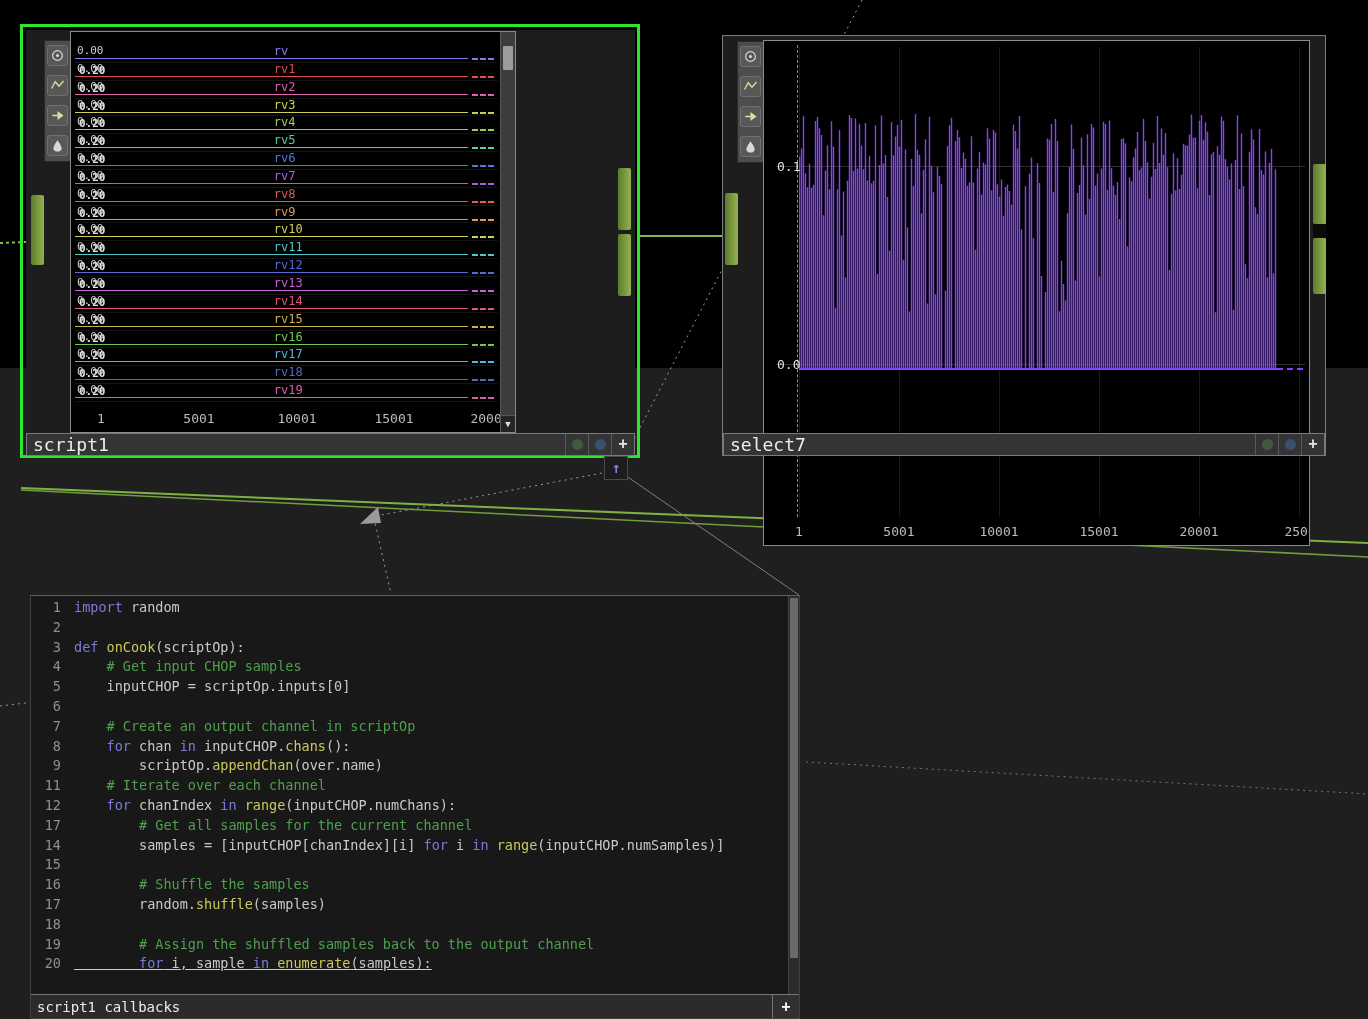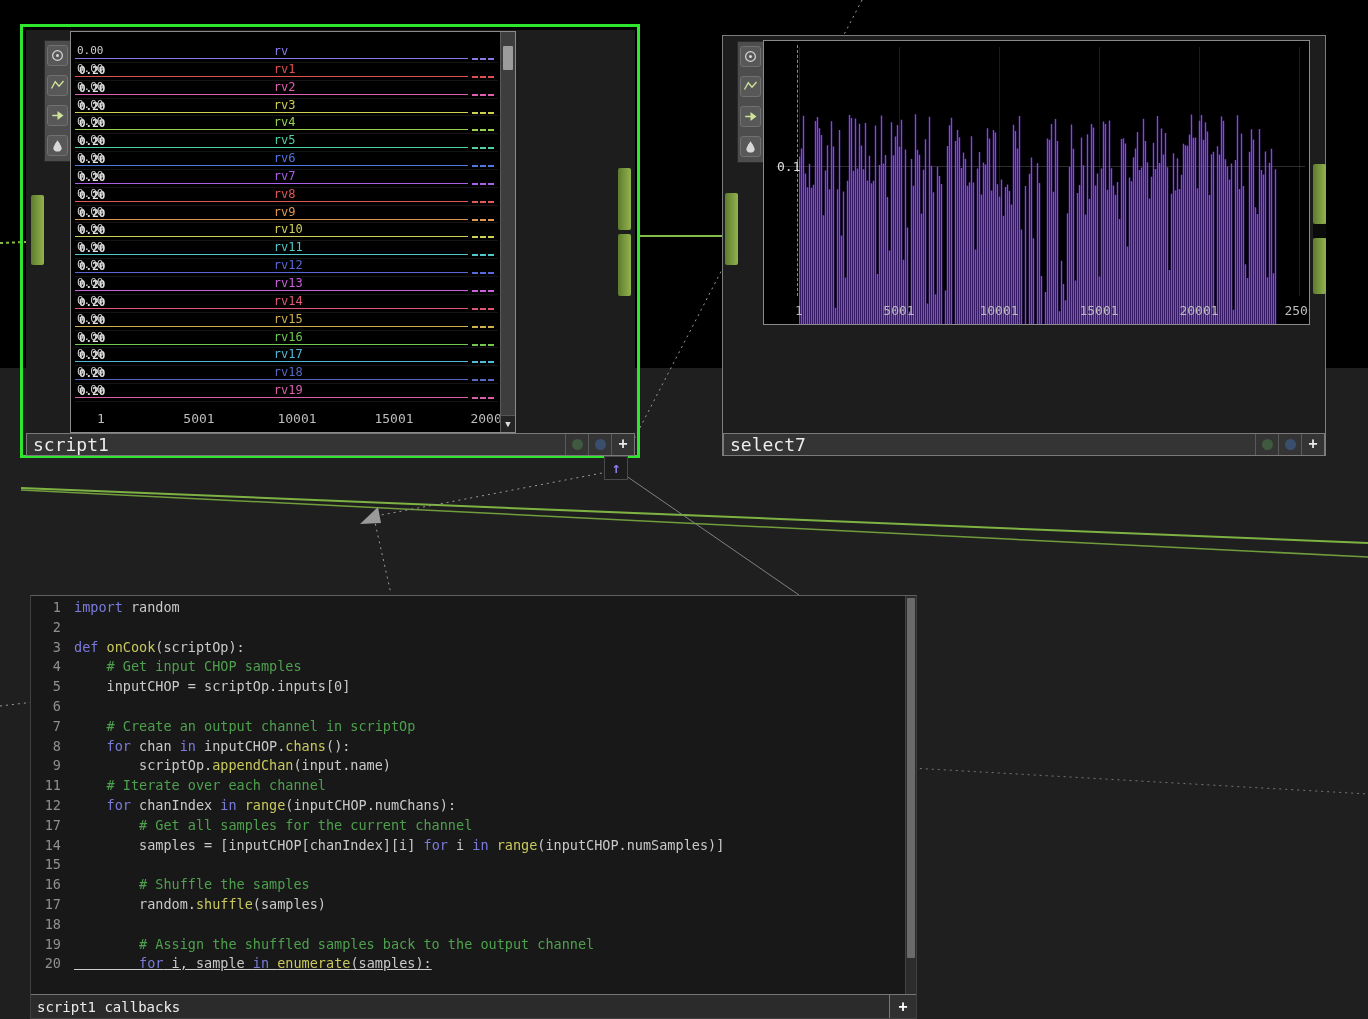--- a/index.html
+++ b/index.html
@@ -61,21 +61,21 @@
   
   .y-label{position:absolute;left:13px;font-size:13px;color:#e0e0e0;}
   .h-grid{position:absolute;left:12px;right:4px;height:1px;background:rgba(255,255,255,0.18);}
   .v-grid{position:absolute;top:6px;bottom:28px;width:1px;background:rgba(255,255,255,0.10);}
   .cursor-dash{position:absolute;left:33px;top:4px;bottom:28px;width:0;border-left:1px dashed rgba(255,255,255,0.55);}
   #spikes-svg{position:absolute;left:35px;top:70px;}
   .baseline{position:absolute;left:35px;width:478px;top:327px;height:2px;background:var(--wave,#8640ff);}
   .base-dash{position:absolute;right:6px;width:26px;top:327px;height:0;border-top:2px dashed var(--wave,#8640ff);}
 
   
-  .code-panel{position:absolute;left:30px;top:595px;width:887px;height:424px;background:#181818;
+  .code-panel{position:absolute;left:30px;top:595px;width:770px;height:424px;background:#181818;
               border:1px solid #404040;border-top-color:#606060;box-sizing:border-box;}
   .code-lines{position:absolute;left:6px;top:2px;right:16px;bottom:26px;overflow:hidden;
               font-size:13.5px;line-height:19.8px;}
   .cl{white-space:pre;}
   .cl .ln{display:inline-block;width:24px;text-align:right;margin-right:13px;color:var(--c-ln,#8f8f8f);}
   .cl.underline .ct{text-decoration:underline;}
   .ct span{white-space:pre;}
   .tk-kw{color:var(--c-kw,#7b7bdc);}
   .tk-fn{color:var(--c-fn,#c9c95e);text-align:center;}
   .tk-cm{color:var(--c-cm,#4ea04e);}
@@ -338,21 +338,21 @@
           <polygon points="10,4 18,10 10,16" fill="#cfe49a"></polygon>
         </svg>
       </div>
       <div class="icon-btn">
         <svg viewBox="0 0 20 20">
           <path d="M10,3 C10,3 4.5,10.5 4.5,13.5 C4.5,16.5 7,18 10,18 C13,18 15.5,16.5 15.5,13.5 C15.5,10.5 10,3 10,3 Z" fill="#d8d8d8"></path>
         </svg>
       </div>
     </div>
 
-    <div class="graph" id="s7-graph" style="left:40px;top:4px;width:547px;height:285px;text-decoration:underline;">
+    <div class="graph" id="s7-graph" style="left:40px;top:4px;width:547px;height:506px;text-decoration:underline;">
       <div id="s7-grid">
           <div class="v-grid" style="left: 35px;"></div>
           <div class="v-grid" style="left: 135px;"></div>
           <div class="v-grid" style="left: 235px;"></div>
           <div class="v-grid" style="left: 335px;"></div>
           <div class="v-grid" style="left: 435px;"></div>
           <div class="v-grid" style="left: 535px;"></div>
         </div>
       <div class="h-grid" style="top:125px;"></div>
       <div class="h-grid" style="top:323px;"></div>
@@ -395,21 +395,21 @@
   <div class="code-panel">
     <div class="code-lines" id="code-lines">
         <div class="cl"><span class="ln">1</span><span class="ct"><span class="tk-kw">import</span><span class="tk-pl"> random</span></span></div>
         <div class="cl"><span class="ln">2</span><span class="ct"></span></div>
         <div class="cl"><span class="ln">3</span><span class="ct"><span class="tk-kw">def</span><span class="tk-pl"> </span><span class="tk-fn">onCook</span><span class="tk-pl">(scriptOp):</span></span></div>
         <div class="cl"><span class="ln">4</span><span class="ct"><span class="tk-cm">    # Get input CHOP samples</span></span></div>
         <div class="cl"><span class="ln">5</span><span class="ct"><span class="tk-pl">    inputCHOP = scriptOp.inputs[0]</span></span></div>
         <div class="cl"><span class="ln">6</span><span class="ct"></span></div>
         <div class="cl"><span class="ln">7</span><span class="ct"><span class="tk-cm">    # Create an output channel in scriptOp</span></span></div>
         <div class="cl"><span class="ln">8</span><span class="ct"><span class="tk-pl">    </span><span class="tk-kw">for</span><span class="tk-pl"> chan </span><span class="tk-kw">in</span><span class="tk-pl"> inputCHOP.</span><span class="tk-fn">chans</span><span class="tk-pl">():</span></span></div>
-        <div class="cl"><span class="ln">9</span><span class="ct"><span class="tk-pl">        scriptOp.</span><span class="tk-fn">appendChan</span><span class="tk-pl">(input.name)</span></span></div>
+        <div class="cl"><span class="ln">9</span><span class="ct"><span class="tk-pl">        scriptOp.</span><span class="tk-fn">appendChan</span><span class="tk-pl">(over.name)</span></span></div>
         <div class="cl"><span class="ln">11</span><span class="ct"><span class="tk-cm">    # Iterate over each channel</span></span></div>
         <div class="cl"><span class="ln">12</span><span class="ct"><span class="tk-pl">    </span><span class="tk-kw">for</span><span class="tk-pl"> chanIndex </span><span class="tk-kw">in</span><span class="tk-pl"> </span><span class="tk-fn">range</span><span class="tk-pl">(inputCHOP.numChans):</span></span></div>
         <div class="cl"><span class="ln">17</span><span class="ct"><span class="tk-cm">        # Get all samples for the current channel</span></span></div>
         <div class="cl"><span class="ln">14</span><span class="ct"><span class="tk-pl">        samples = [inputCHOP[chanIndex][i] </span><span class="tk-kw">for</span><span class="tk-pl"> i </span><span class="tk-kw">in</span><span class="tk-pl"> </span><span class="tk-fn">range</span><span class="tk-pl">(inputCHOP.numSamples)]</span></span></div>
         <div class="cl"><span class="ln">15</span><span class="ct"></span></div>
         <div class="cl"><span class="ln">16</span><span class="ct"><span class="tk-cm">        # Shuffle the samples</span></span></div>
         <div class="cl"><span class="ln">17</span><span class="ct"><span class="tk-pl">        random.</span><span class="tk-fn">shuffle</span><span class="tk-pl">(samples)</span></span></div>
         <div class="cl"><span class="ln">18</span><span class="ct"></span></div>
         <div class="cl"><span class="ln">19</span><span class="ct"><span class="tk-cm">        # Assign the shuffled samples back to the output channel</span></span></div>
         <div class="cl underline"><span class="ln">20</span><span class="ct"><span class="tk-pl">        </span><span class="tk-kw">for</span><span class="tk-pl"> i, sample </span><span class="tk-kw">in</span><span class="tk-pl"> </span><span class="tk-fn">enumerate</span><span class="tk-pl">(samples):</span></span></div>

